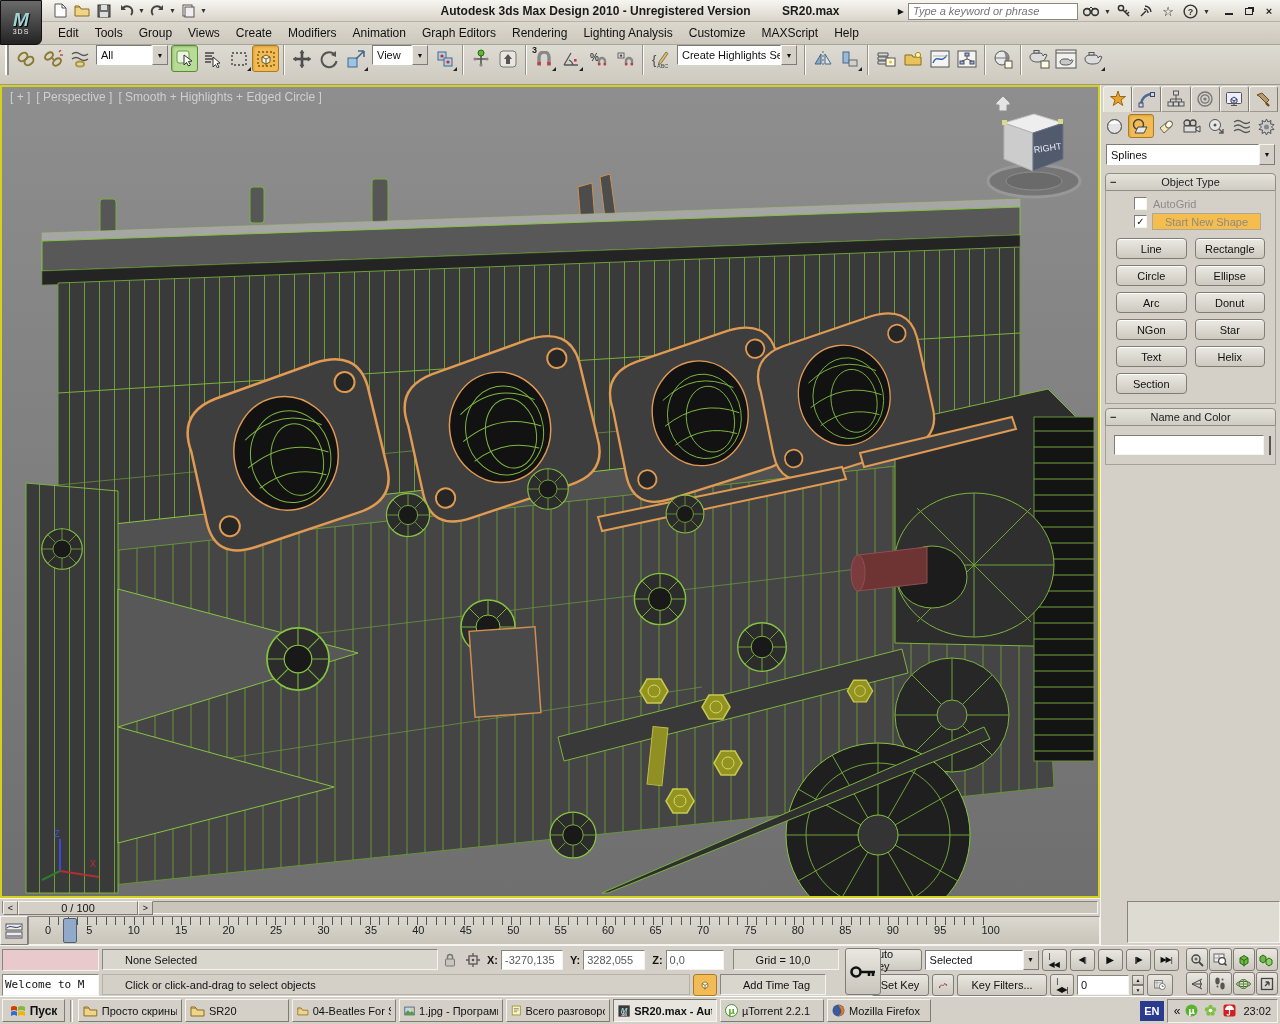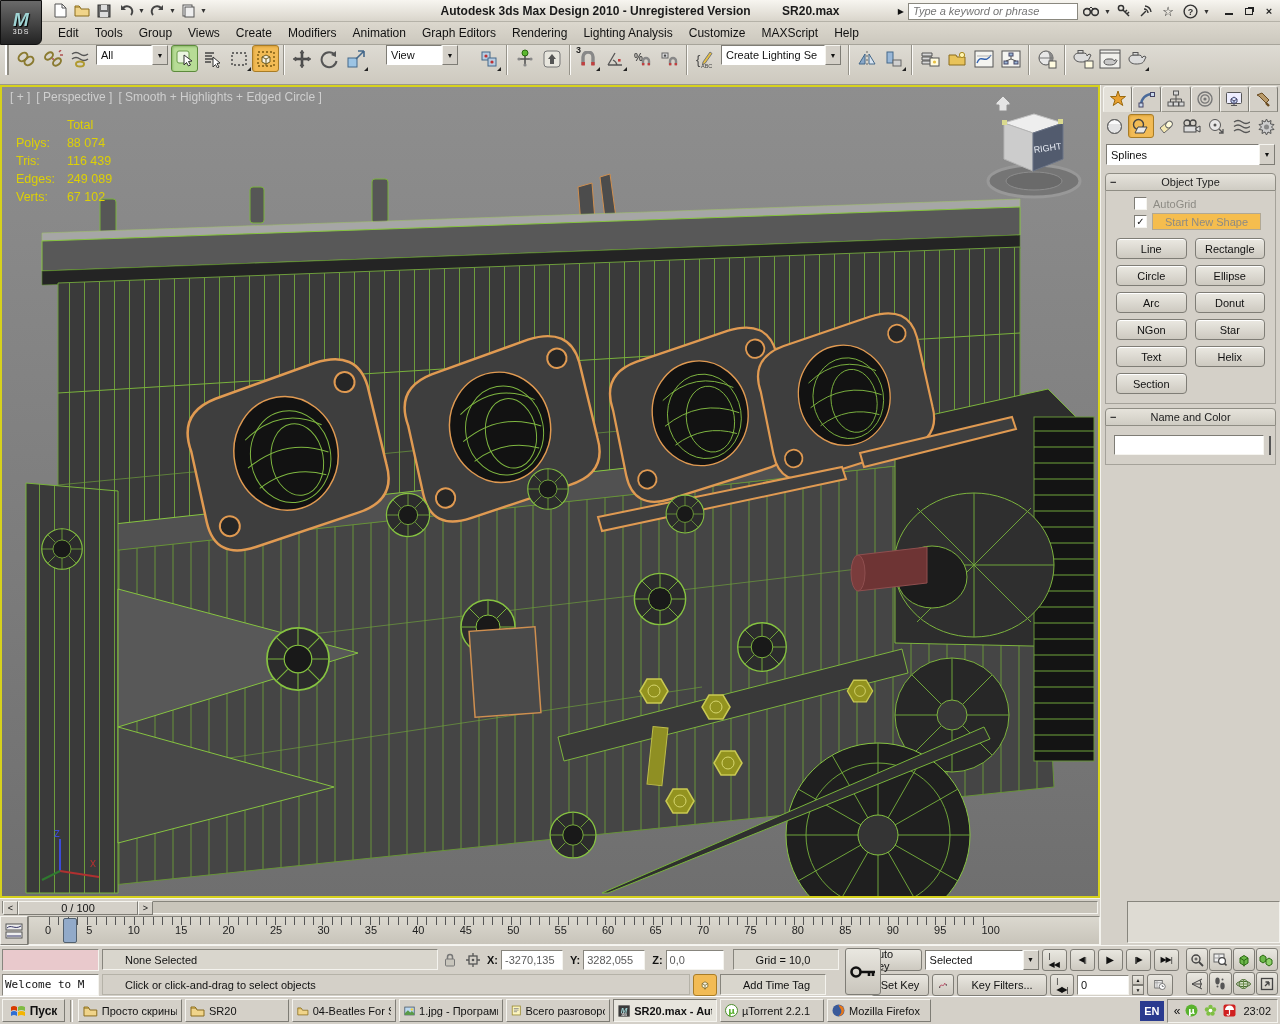--- a/index.html
+++ b/index.html
@@ -294,21 +294,21 @@
         <path d="M16,6 A7.5,7.5 0 1 0 17.5,12" fill="none" stroke="#555" stroke-width="2"></path>
         <path d="M17,2 L17,8 L12,6 Z" fill="#555"></path>
       </svg>
     </span>
   <span class="tbi fly">
       <svg width="20" height="20" viewBox="0 0 20 20">
         <rect x="2" y="9" width="9" height="9" fill="#9cc4e4" stroke="#44688a"></rect>
         <path d="M10,10 L18,2 M18,2 v6 M18,2 h-6" stroke="#44688a" stroke-width="1.6" fill="none"></path>
       </svg>
     </span>
-  <span class="dd" style="width:72px;margin:0 17px">
+  <span class="dd" style="width:56px;margin:0 3px">
     <span class="val" style="flex:1">View</span>
     <span class="arr">▼</span>
   </span>
   <span class="tbi fly">
       <svg width="20" height="20" viewBox="0 0 20 20">
         <rect x="3" y="3" width="8" height="8" fill="#b8cce0" stroke="#44688a"></rect>
         <rect x="9" y="9" width="8" height="8" fill="#b8cce0" stroke="#44688a"></rect>
         <circle cx="7" cy="7" r="1.6" fill="#c03030"></circle>
         <circle cx="13" cy="13" r="1.6" fill="#c03030"></circle>
       </svg>
@@ -363,21 +363,21 @@
     </span>
   <span class="sep"></span>
   <span class="tbi">
       <svg width="20" height="20" viewBox="0 0 20 20">
         <text x="1" y="15" font-size="13" fill="#444" font-family="Liberation Sans">{</text>
         <path d="M8,13 L15,3 L17,4.5 L10,14.5 L7.5,15.5 Z" fill="#e8c040" stroke="#777"></path>
         <text x="6" y="19" font-size="5.5" fill="#444" font-family="Liberation Sans">ABC</text>
       </svg>
     </span>
   <span class="dd" style="width:120px;margin:0 3px">
-    <span class="val" style="flex:1">Create Lighting Se</span>
+    <span class="val" style="flex:1">Create Highlights Se</span>
     <span class="arr">▼</span>
   </span>
   <span class="sep"></span>
   <span class="tbi">
       <svg width="20" height="18" viewBox="0 0 20 18">
         <path d="M10,1 V17" stroke="#666" stroke-dasharray="2,2"></path>
         <path d="M8,4 L8,14 L2,14 Z" fill="#8aa8c8" stroke="#44688a"></path>
         <path d="M12,4 L12,14 L18,14 Z" fill="#d8e4f0" stroke="#44688a"></path>
       </svg>
     </span>
@@ -568,46 +568,20 @@
           <line x1="58" y1="784" x2="40" y2="793" stroke="#2f7a2f" stroke-width="2"></line>
           <text x="52" y="750" fill="#3b4bd8" font-size="12" font-family="Liberation Sans">z</text>
           <text x="88" y="780" fill="#b03030" font-size="12" font-family="Liberation Sans">x</text>
         </g>
       </svg>
       <div class="vp-label">
         <span>[ + ]</span>
         <span>[ Perspective ]</span>
         <span>[ Smooth + Highlights + Edged Circle ]</span>
       </div>
-      <div class="stats">
-        <table>
-          <tbody>
-              <tr>
-                <td class="lab"></td>
-                <td>Total</td>
-              </tr>
-          <tr>
-                <td class="lab">Polys:</td>
-                <td>88 074</td>
-              </tr>
-          <tr>
-                <td class="lab">Tris:</td>
-                <td>116 439</td>
-              </tr>
-          <tr>
-                <td class="lab">Edges:</td>
-                <td>249 089</td>
-              </tr>
-          <tr>
-                <td class="lab">Verts:</td>
-                <td>67 102</td>
-              </tr>
-        </tbody>
-          </table>
-      </div>
     </div>
 
     <div class="timeslider">
       <div class="ts-groove"></div>
       <div class="ts-block">
         <span class="ts-btn r">&lt;</span>
         <span class="ts-val r">0 / 100</span>
         <span class="ts-btn r">&gt;</span>
       </div>
     </div>

